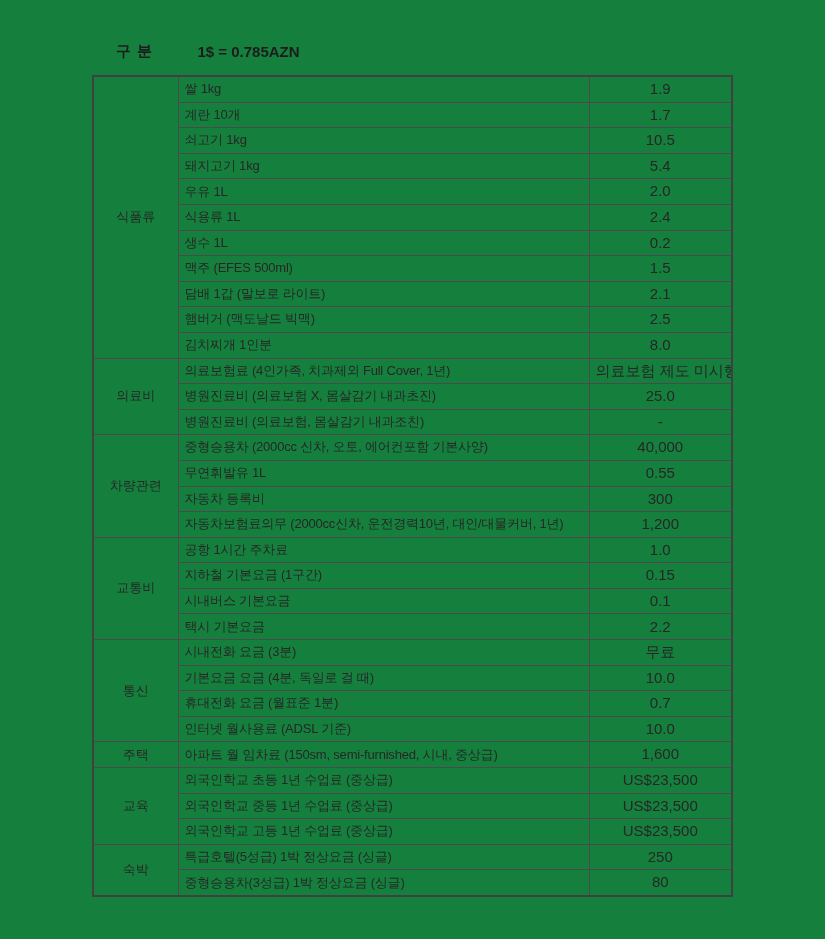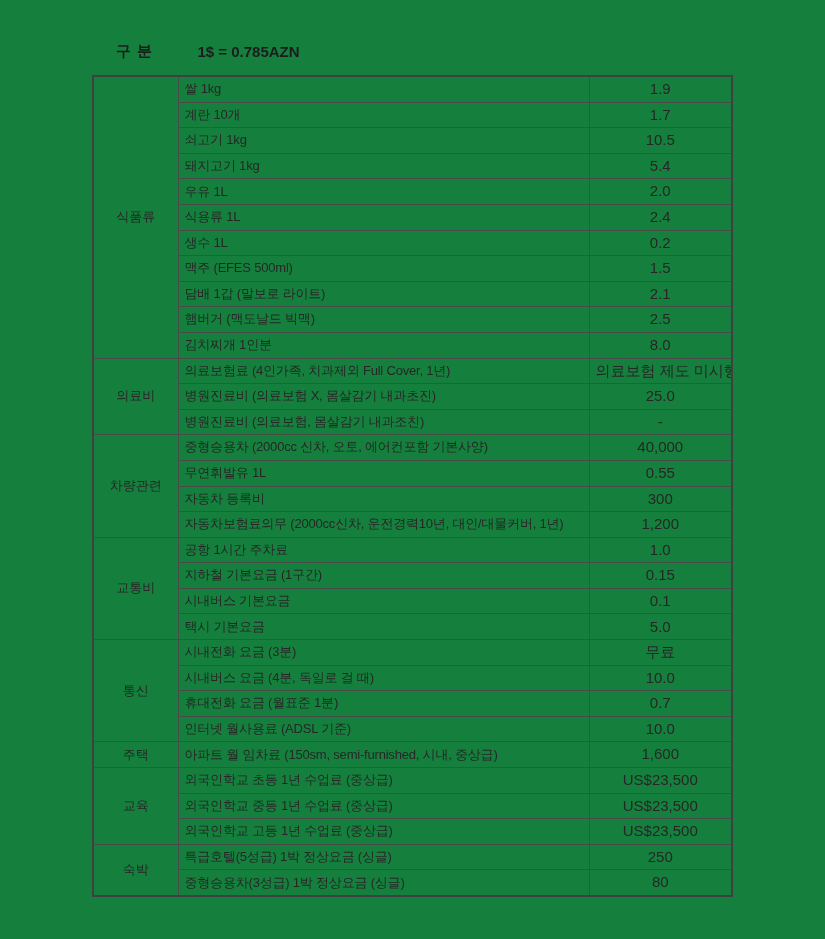--- a/index.html
+++ b/index.html
@@ -177,29 +177,29 @@
         <tr>
           <td class="item">지하철 기본요금 (1구간)</td>
           <td class="val">0.15</td>
         </tr>
         <tr>
           <td class="item">시내버스 기본요금</td>
           <td class="val">0.1</td>
         </tr>
         <tr>
           <td class="item">택시 기본요금</td>
-          <td class="val">5.0</td>
+          <td class="val">2.2</td>
         </tr>
         <tr>
           <td class="cat" rowspan="4">통신</td>
           <td class="item">시내전화 요금 (3분)</td>
           <td class="val">무료</td>
         </tr>
         <tr>
-          <td class="item">시내버스 요금 (4분, 독일로 걸 때)</td>
+          <td class="item">기본요금 요금 (4분, 독일로 걸 때)</td>
           <td class="val">10.0</td>
         </tr>
         <tr>
           <td class="item">휴대전화 요금 (월표준 1분)</td>
           <td class="val">0.7</td>
         </tr>
         <tr>
           <td class="item">인터넷 월사용료 (ADSL 기준)</td>
           <td class="val">10.0</td>
         </tr>

